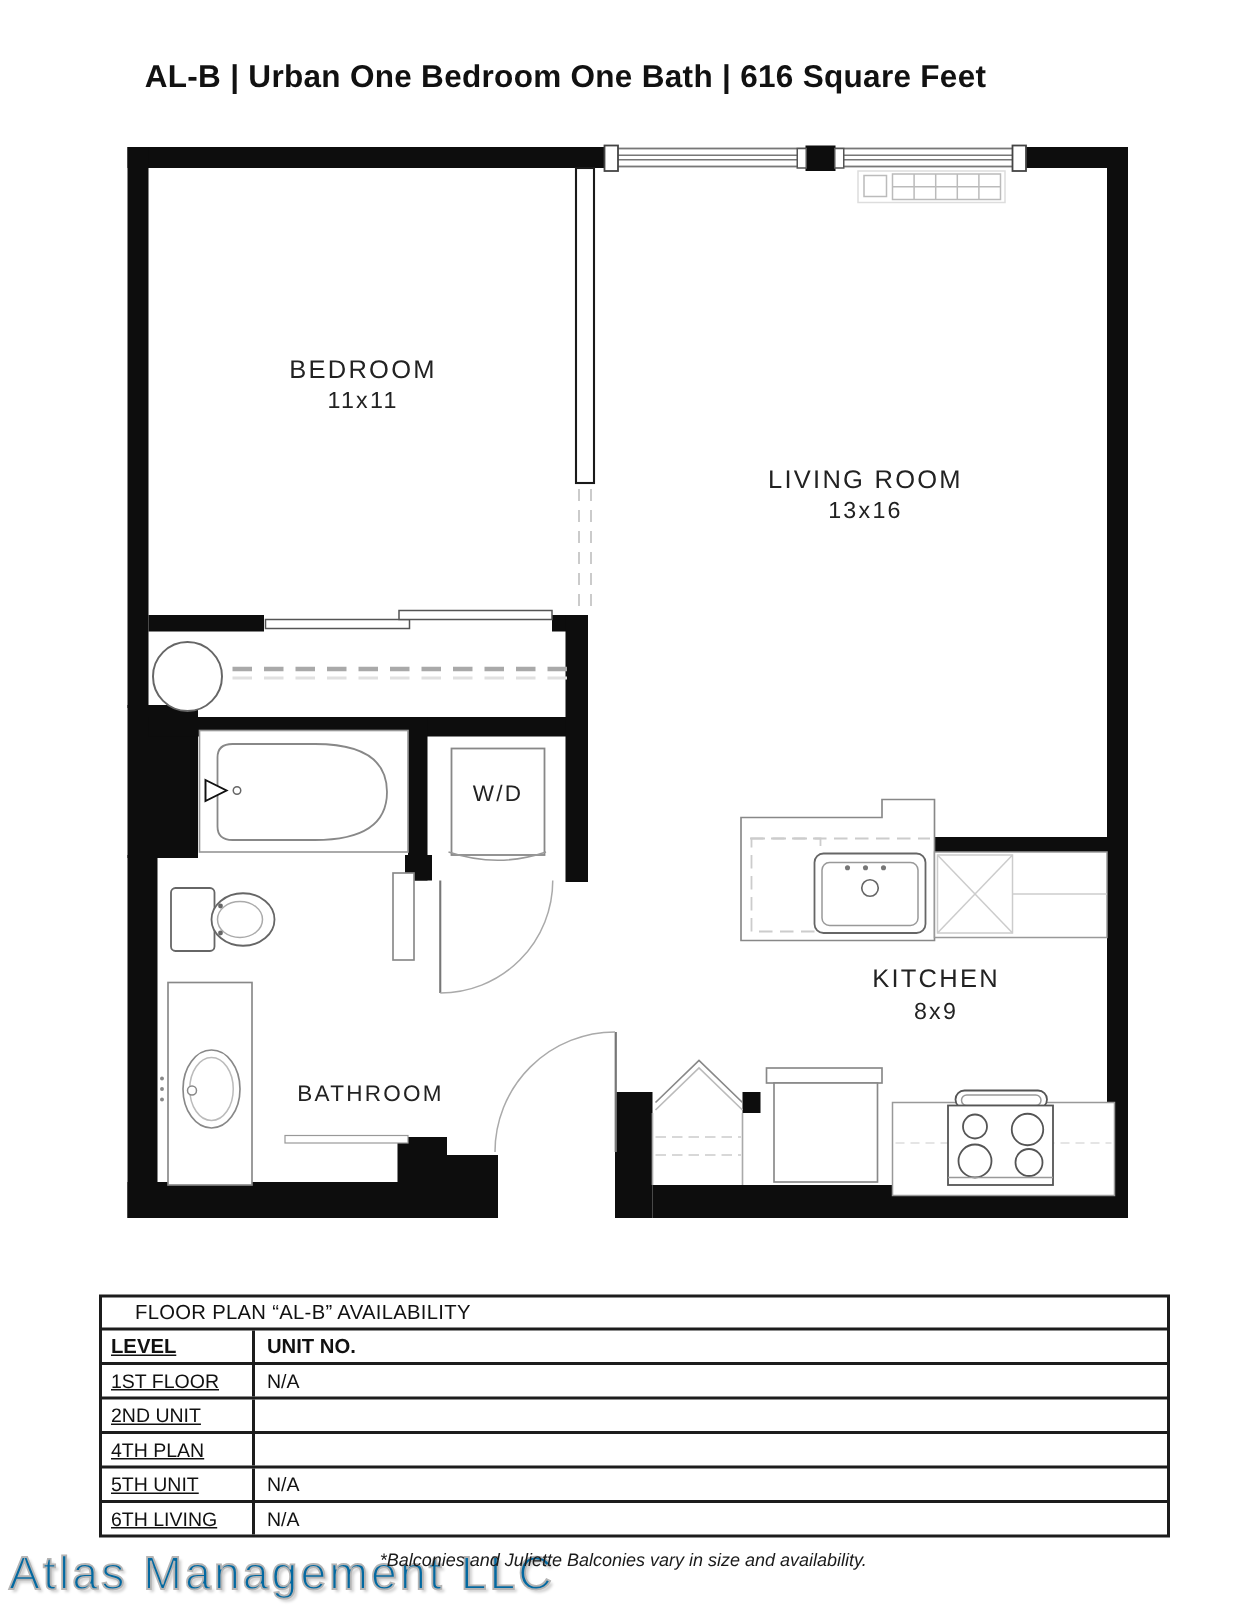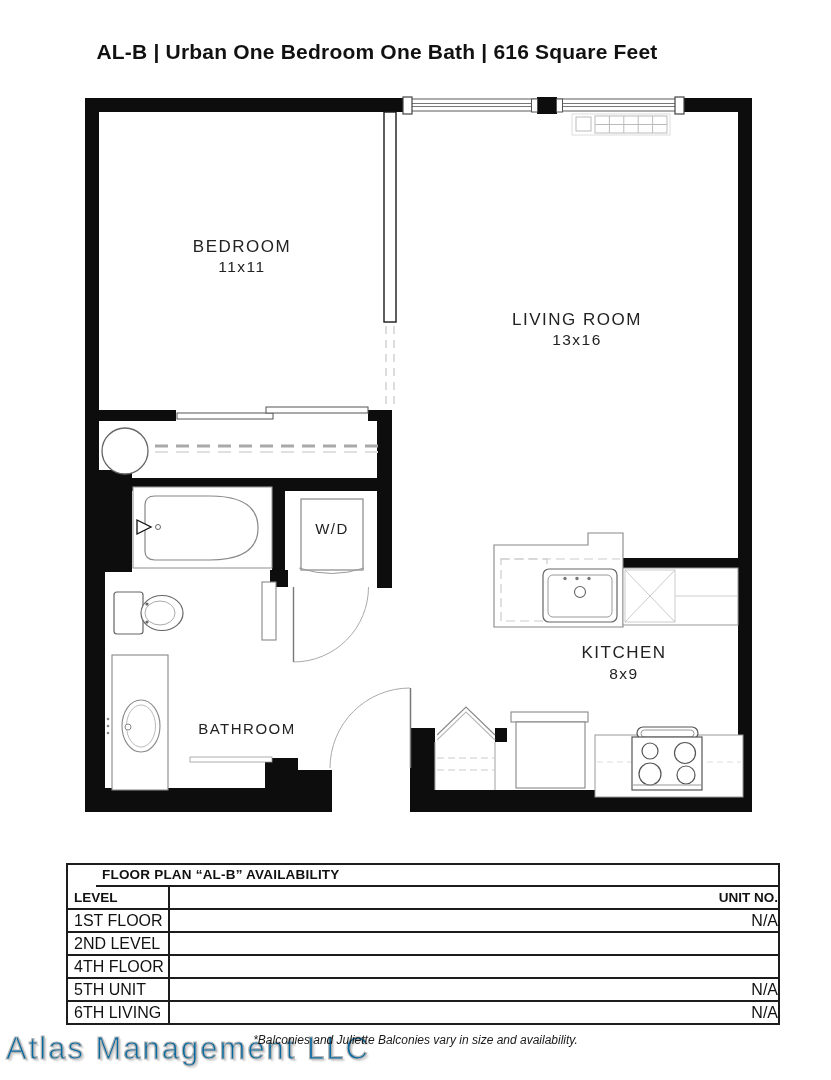--- a/index.html
+++ b/index.html
@@ -4,27 +4,27 @@
 <style>
   html,body{margin:0;padding:0;background:#fff;}
   .page{position:relative;width:831px;height:1080px;background:#fff;overflow:hidden;
         font-family:"Liberation Sans",sans-serif;}
   .title{position:absolute;left:0;top:40px;width:754px;text-align:center;
          font-size:21px;font-weight:bold;color:#111;letter-spacing:.2px;}
   svg.plan{position:absolute;left:0;top:0;}
   
   .avail{position:absolute;left:66px;top:863px;width:710px;border:2px solid #1c1c1c;
          color:#111;background:#fff;}
-  .t-title{height:20px;line-height:20px;padding-left:6px;font-size:13.5px;font-weight:bold;
-           border-bottom:2px solid #1c1c1c;letter-spacing:.2px;margin-left:28px;}
-  .t-row{display:flex;height:21px;line-height:21px;font-size:16px;border-bottom:2px solid #1c1c1c;}
+  .t-title{height:20px;line-height:20px;padding-left:22px;font-size:13.5px;font-weight:normal;
+           border-bottom:2px solid #1c1c1c;letter-spacing:.2px;}
+  .t-row{display:flex;height:21px;line-height:21px;font-size:13px;border-bottom:2px solid #1c1c1c;}
   .t-row:last-child{border-bottom:none;}
   .t-row.head{font-weight:bold;font-size:13.5px;}
-  .t-row .c1{width:94px;padding-left:6px;border-right:2px solid #1c1c1c;flex:none;}
-  .t-row .c2{flex:1;padding-left:8px;text-align:right;}
+  .t-row .c1{width:94px;padding-left:6px;border-right:2px solid #1c1c1c;flex:none;text-decoration:underline;}
+  .t-row .c2{flex:1;padding-left:8px;}
   .footnote{position:absolute;left:0;top:1033px;width:831px;text-align:center;
             font-size:12px;font-style:italic;color:#1a1a1a;z-index:3;}
   .watermark{position:absolute;left:6px;top:1031px;z-index:2;
              font-family:"Liberation Sans",sans-serif;font-size:31px;letter-spacing:2px;
              color:#0369a1;-webkit-text-stroke:1.2px #b4b4b4;
              text-shadow:2px 2px 2px #cfcfcf;white-space:nowrap;}
   text.room{fill:#222;font-family:"Liberation Sans",sans-serif;letter-spacing:1.5px;}
 </style>
 </head>
 <body>
@@ -210,24 +210,24 @@
     <div class="t-title">FLOOR PLAN “AL-B” AVAILABILITY</div>
     <div class="t-row head">
       <div class="c1">LEVEL</div>
       <div class="c2">UNIT NO.</div>
     </div>
     <div class="t-row">
       <div class="c1">1ST FLOOR</div>
       <div class="c2">N/A</div>
     </div>
     <div class="t-row">
-      <div class="c1">2ND LEVEL</div>
-    </div>
-    <div class="t-row">
-      <div class="c1">4TH FLOOR</div>
+      <div class="c1">2ND UNIT</div>
+    </div>
+    <div class="t-row">
+      <div class="c1">4TH PLAN</div>
     </div>
     <div class="t-row">
       <div class="c1">5TH UNIT</div>
       <div class="c2">N/A</div>
     </div>
     <div class="t-row">
       <div class="c1">6TH LIVING</div>
       <div class="c2">N/A</div>
     </div>
   </div>

